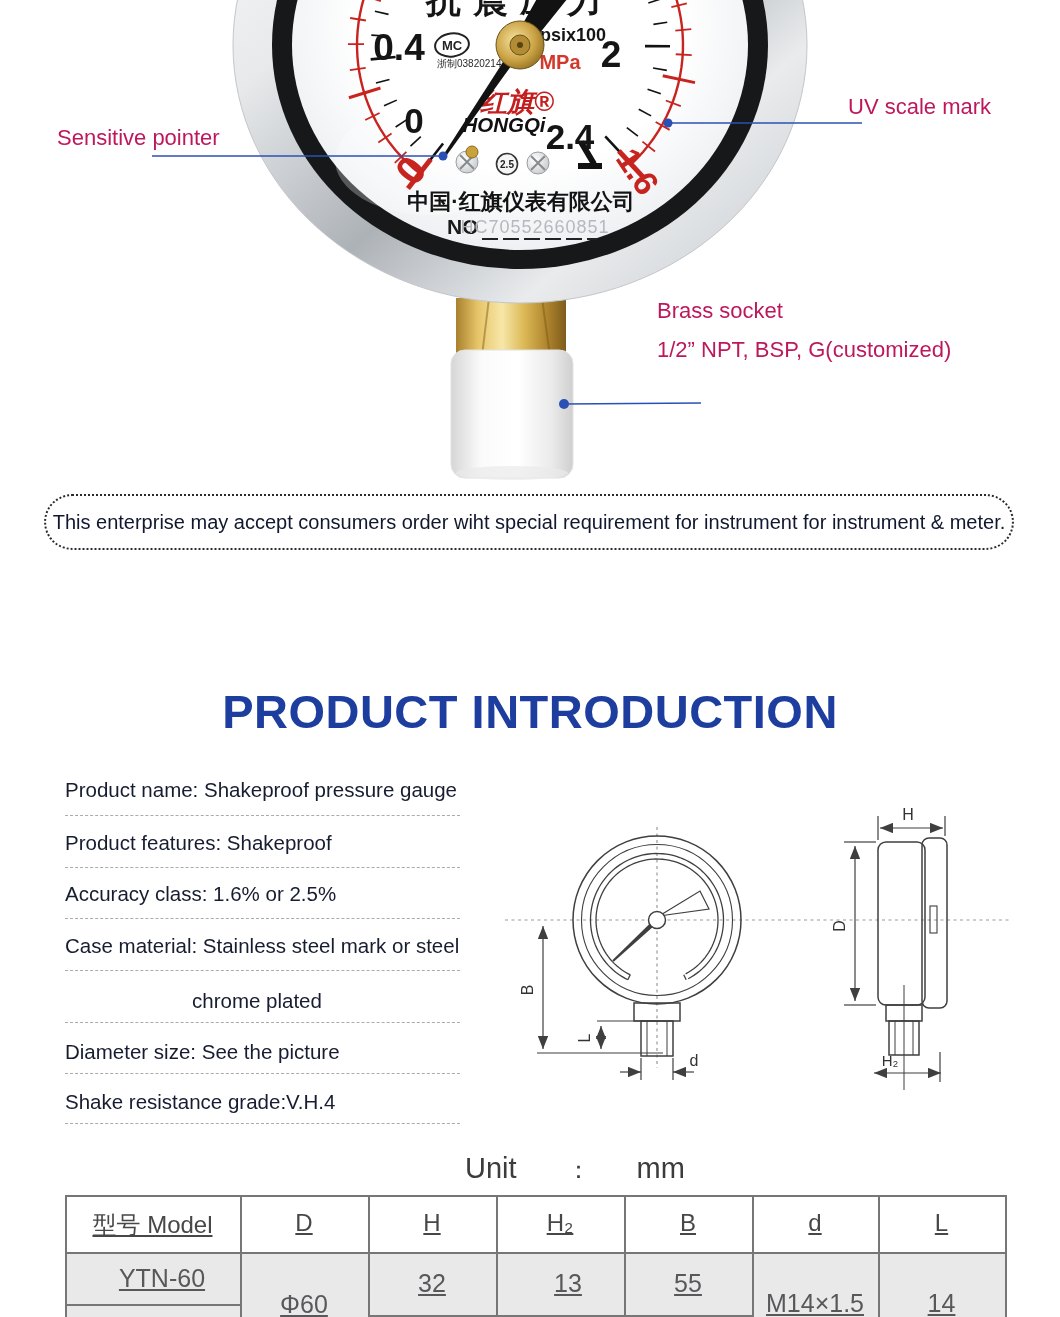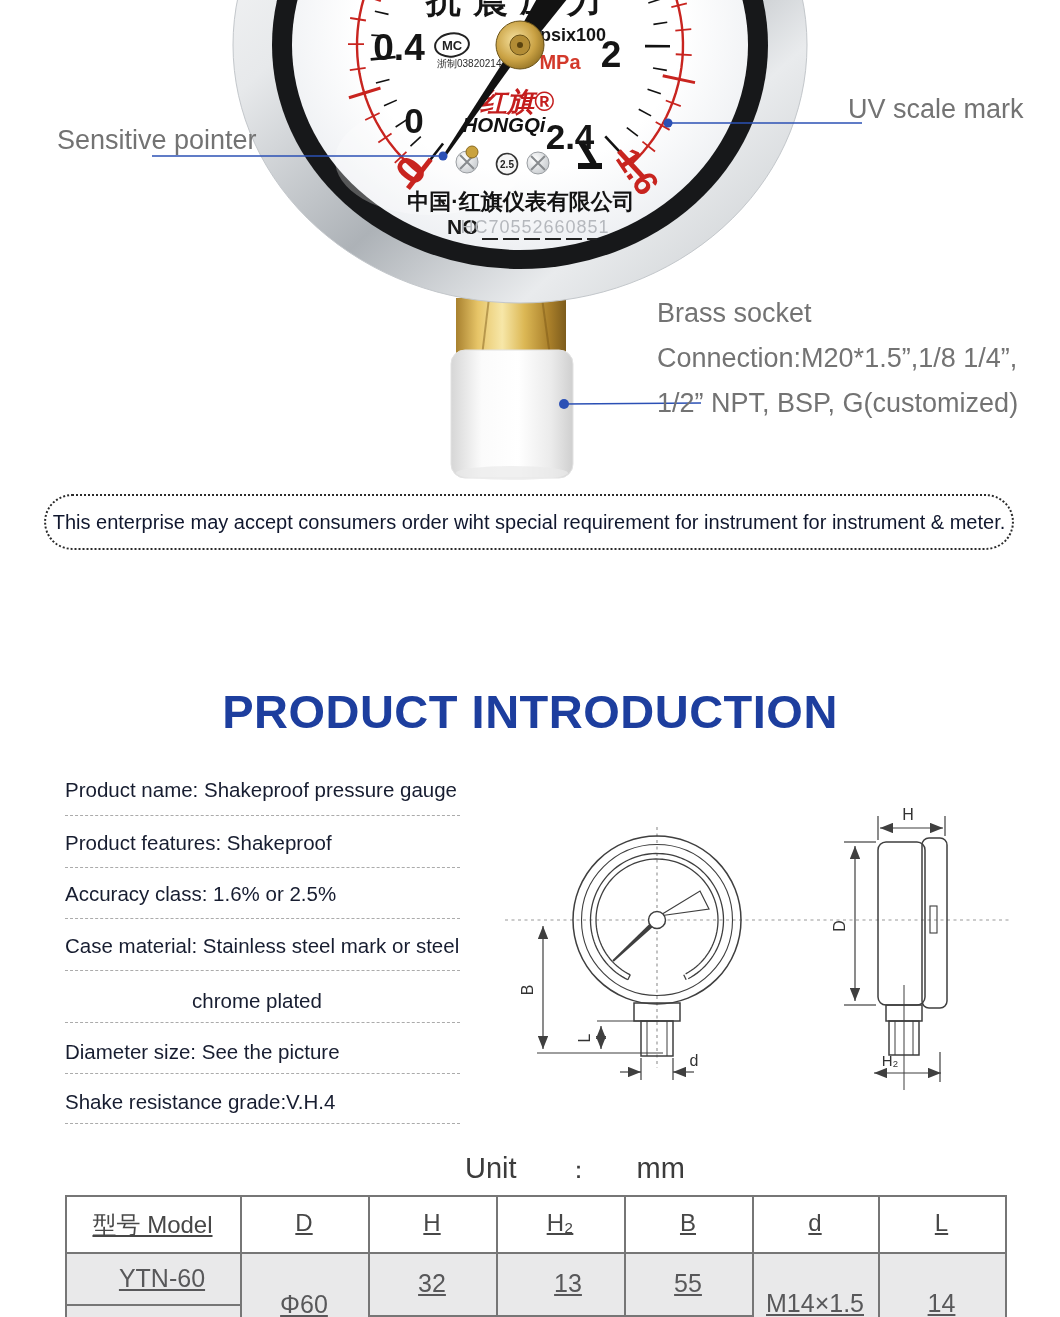--- a/index.html
+++ b/index.html
@@ -1,20 +1,20 @@
 <!DOCTYPE html>
 <html><head>
 <meta charset="utf-8">
 <style>
   html,body{margin:0;padding:0;background:#fff;}
   body{width:1060px;height:1317px;position:relative;overflow:hidden;
        font-family:"Liberation Sans",sans-serif;}
   .abs{position:absolute;}
   
-  .ann{position:absolute;color:#737373;font-size:27px;line-height:1.25;}
+  .ann{position:absolute;color:#be185d;font-size:22px;line-height:1.25;}
   .ann-block div{margin-bottom:11px;}
   
   .notice{position:absolute;left:44px;top:494px;width:966px;height:52px;
           border:2px dotted #2a2a2a;border-radius:28px;display:flex;
           align-items:center;justify-content:center;color:#10172e;font-size:20px;}
   
   .heading{position:absolute;left:0;top:684px;width:1060px;text-align:center;
            font-size:47px;font-weight:800;color:#1d3e9e;letter-spacing:.5px;}
   
   .spec{position:absolute;left:65px;width:400px;color:#171d30;font-size:20.5px;}
@@ -221,21 +221,20 @@
   </g>
   <circle cx="443" cy="156" r="4.5" fill="#2b50b5"></circle>
   <circle cx="668" cy="123" r="4.5" fill="#2b50b5"></circle>
   <circle cx="564" cy="404" r="5" fill="#2b50b5"></circle>
 </svg>
 
 <div class="ann" style="left:57px;top:124px">Sensitive pointer</div>
 <div class="ann" style="left:848px;top:93px">UV scale mark</div>
 <div class="ann ann-block" style="left:657px;top:297px">
   <div>Brass socket</div>
-  <div>Connection:M20*1.5”,1/8 1/4”,</div>
   <div>1/2” NPT, BSP, G(customized)</div>
 </div>
 
 <div class="notice">
   <span>This enterprise may accept consumers order wiht special requirement for instrument for instrument &amp; meter.</span>
 </div>
 
 <div class="heading">PRODUCT INTRODUCTION</div>
 
 <div class="spec" style="top:778px">Product name: Shakeproof pressure gauge</div>

